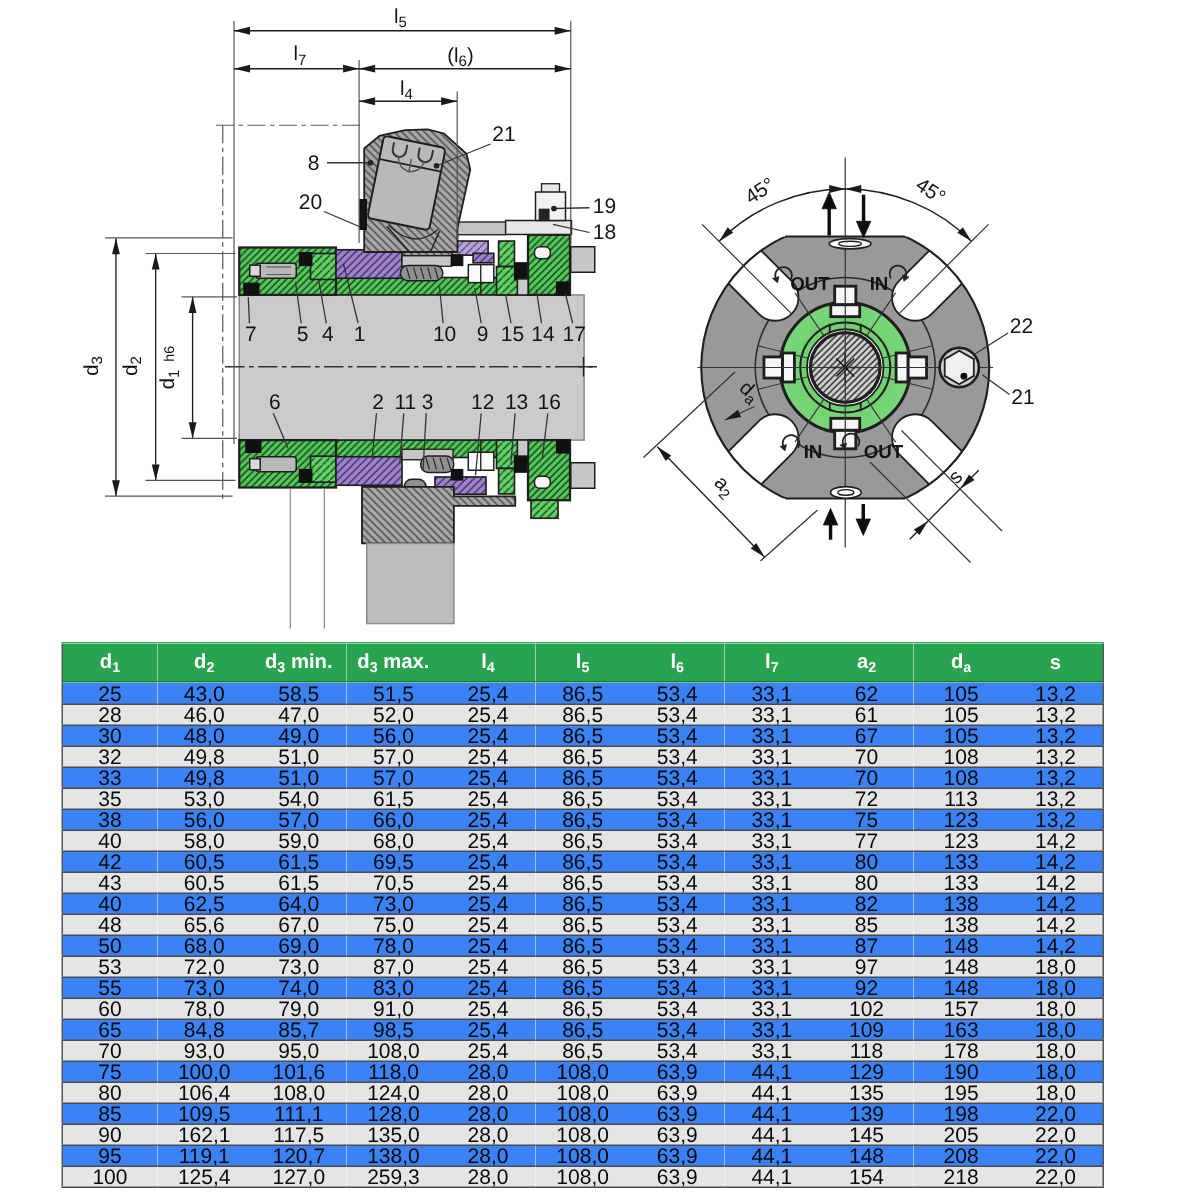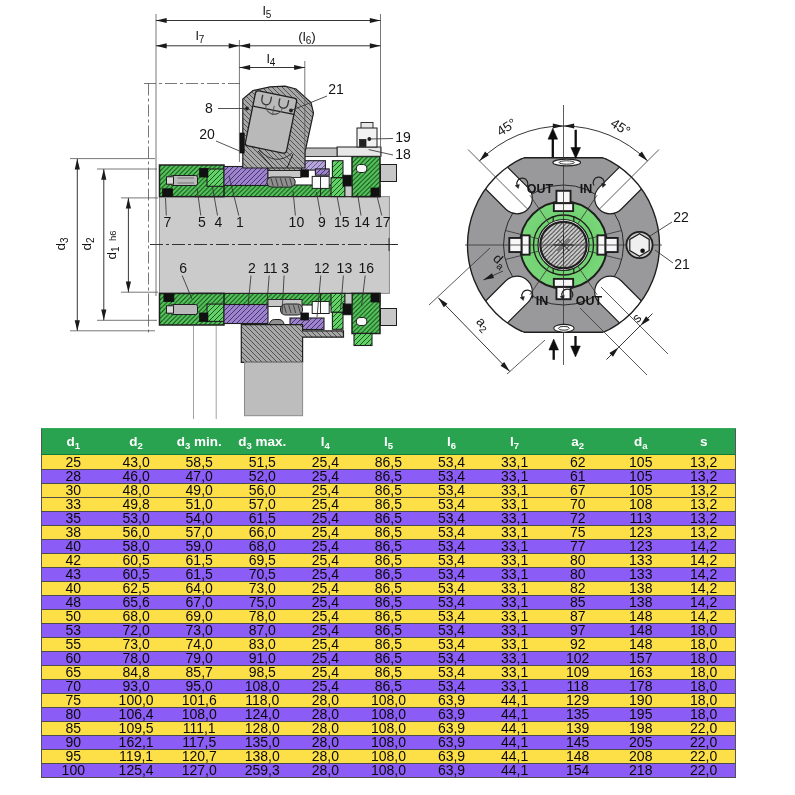--- a/index.html
+++ b/index.html
@@ -6,22 +6,22 @@
 *{box-sizing:border-box;}
 body{font-family:"Liberation Sans",sans-serif;}
 #draw{position:absolute;left:0;top:0;}
 #tbl{position:absolute;left:41px;top:428px;width:695px;border-collapse:collapse;table-layout:fixed;
  font-family:"Liberation Sans",sans-serif;font-size:14px;color:#0a0a0a;}
 #tbl td,#tbl th{padding:0;text-align:center;vertical-align:middle;height:14px;line-height:13px;overflow:hidden;white-space:nowrap;}
 #tbl thead th{background:#2aa351;color:#fff;height:26px;font-size:13.5px;font-weight:bold;border-top:1px solid #36ab5c;border-bottom:1px solid #0f7a38;margin-left:44px;}
 #tbl tbody tr{border-bottom:1px solid #4c4c4c;}
 #tbl tbody tr:first-child td{height:15px;}
 #tbl tbody tr.g{background:#e6eee0;}
-#tbl tbody tr{background:#fde047;}
-#tbl tbody tr.g{background:#8b5cf6;}
+#tbl tbody tr{background:#3b82f6;}
+#tbl tbody tr.g{background:#e5e5e5;}
 table#tbl{border-left:1px solid #555;border-right:1px solid #555;}
 sub{font-size:9.5px;vertical-align:baseline;position:relative;top:3px;}
 </style>
 </head>
 <body>
 <svg id="draw" width="795" height="432" viewBox="0 0 795 432">
 <defs>
 <pattern id="gh" width="4.6" height="4.6" patternUnits="userSpaceOnUse">
         <rect width="4.6" height="4.6" fill="#57c75d"></rect>
         <path d="M-1,5.6 L5.6,-1 M-1,1 L1,-1 M3.6,5.6 L5.6,3.6" stroke="#0f4514" stroke-width="1.0"></path>
@@ -386,20 +386,33 @@
         <td>49,0</td>
         <td>56,0</td>
         <td>25,4</td>
         <td>86,5</td>
         <td>53,4</td>
         <td>33,1</td>
         <td>67</td>
         <td>105</td>
         <td>13,2</td>
       </tr>
+<tr class="g">
+        <td>32</td>
+        <td>49,8</td>
+        <td>51,0</td>
+        <td>57,0</td>
+        <td>25,4</td>
+        <td>86,5</td>
+        <td>53,4</td>
+        <td>33,1</td>
+        <td>70</td>
+        <td>108</td>
+        <td>13,2</td>
+      </tr>
 <tr>
         <td>33</td>
         <td>49,8</td>
         <td>51,0</td>
         <td>57,0</td>
         <td>25,4</td>
         <td>86,5</td>
         <td>53,4</td>
         <td>33,1</td>
         <td>70</td>

